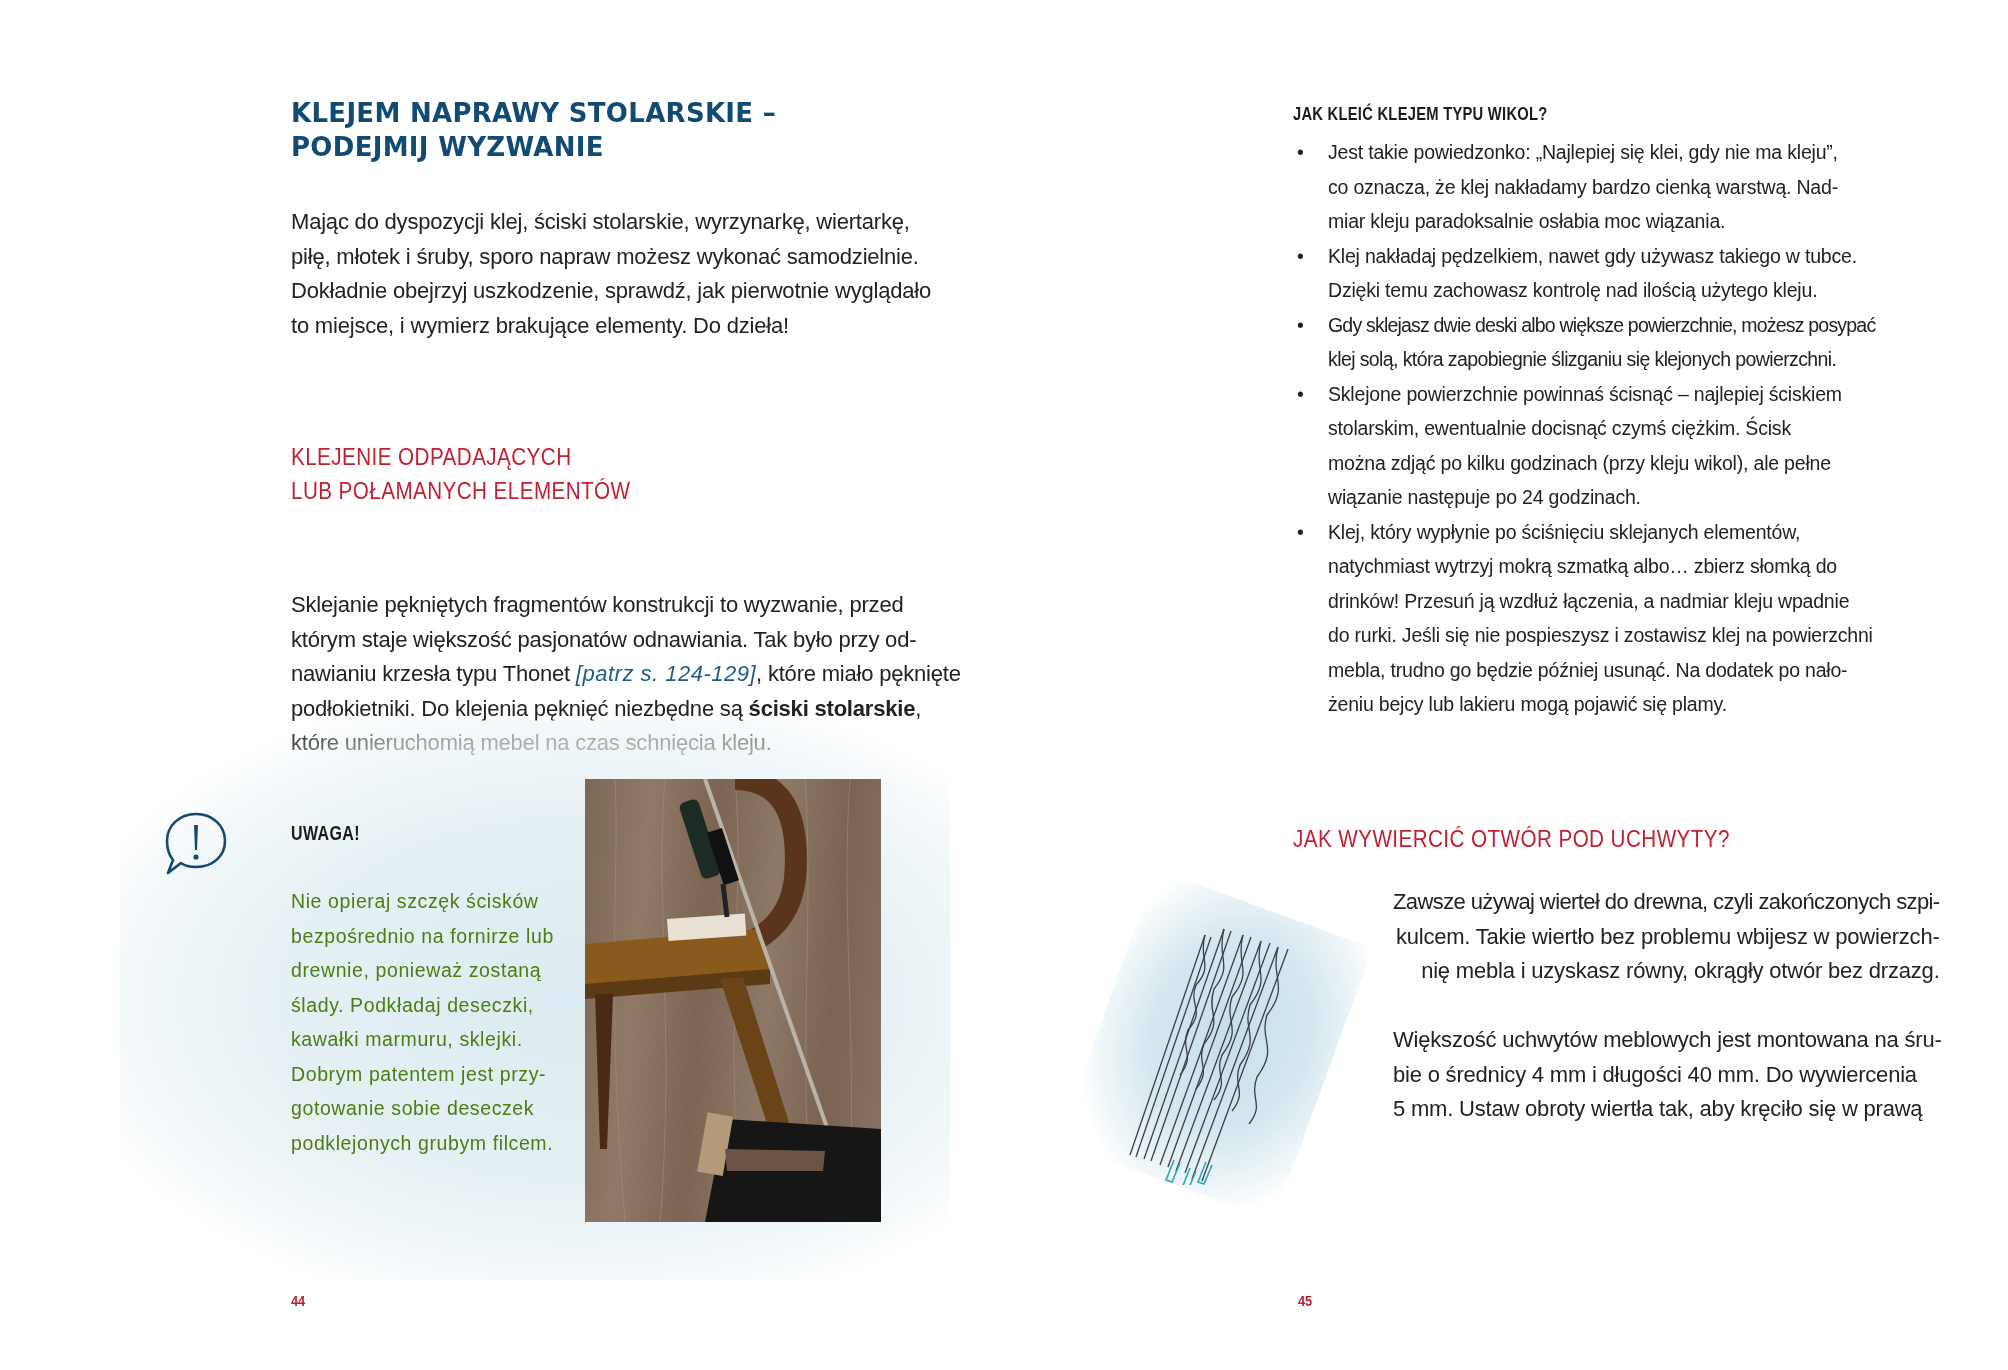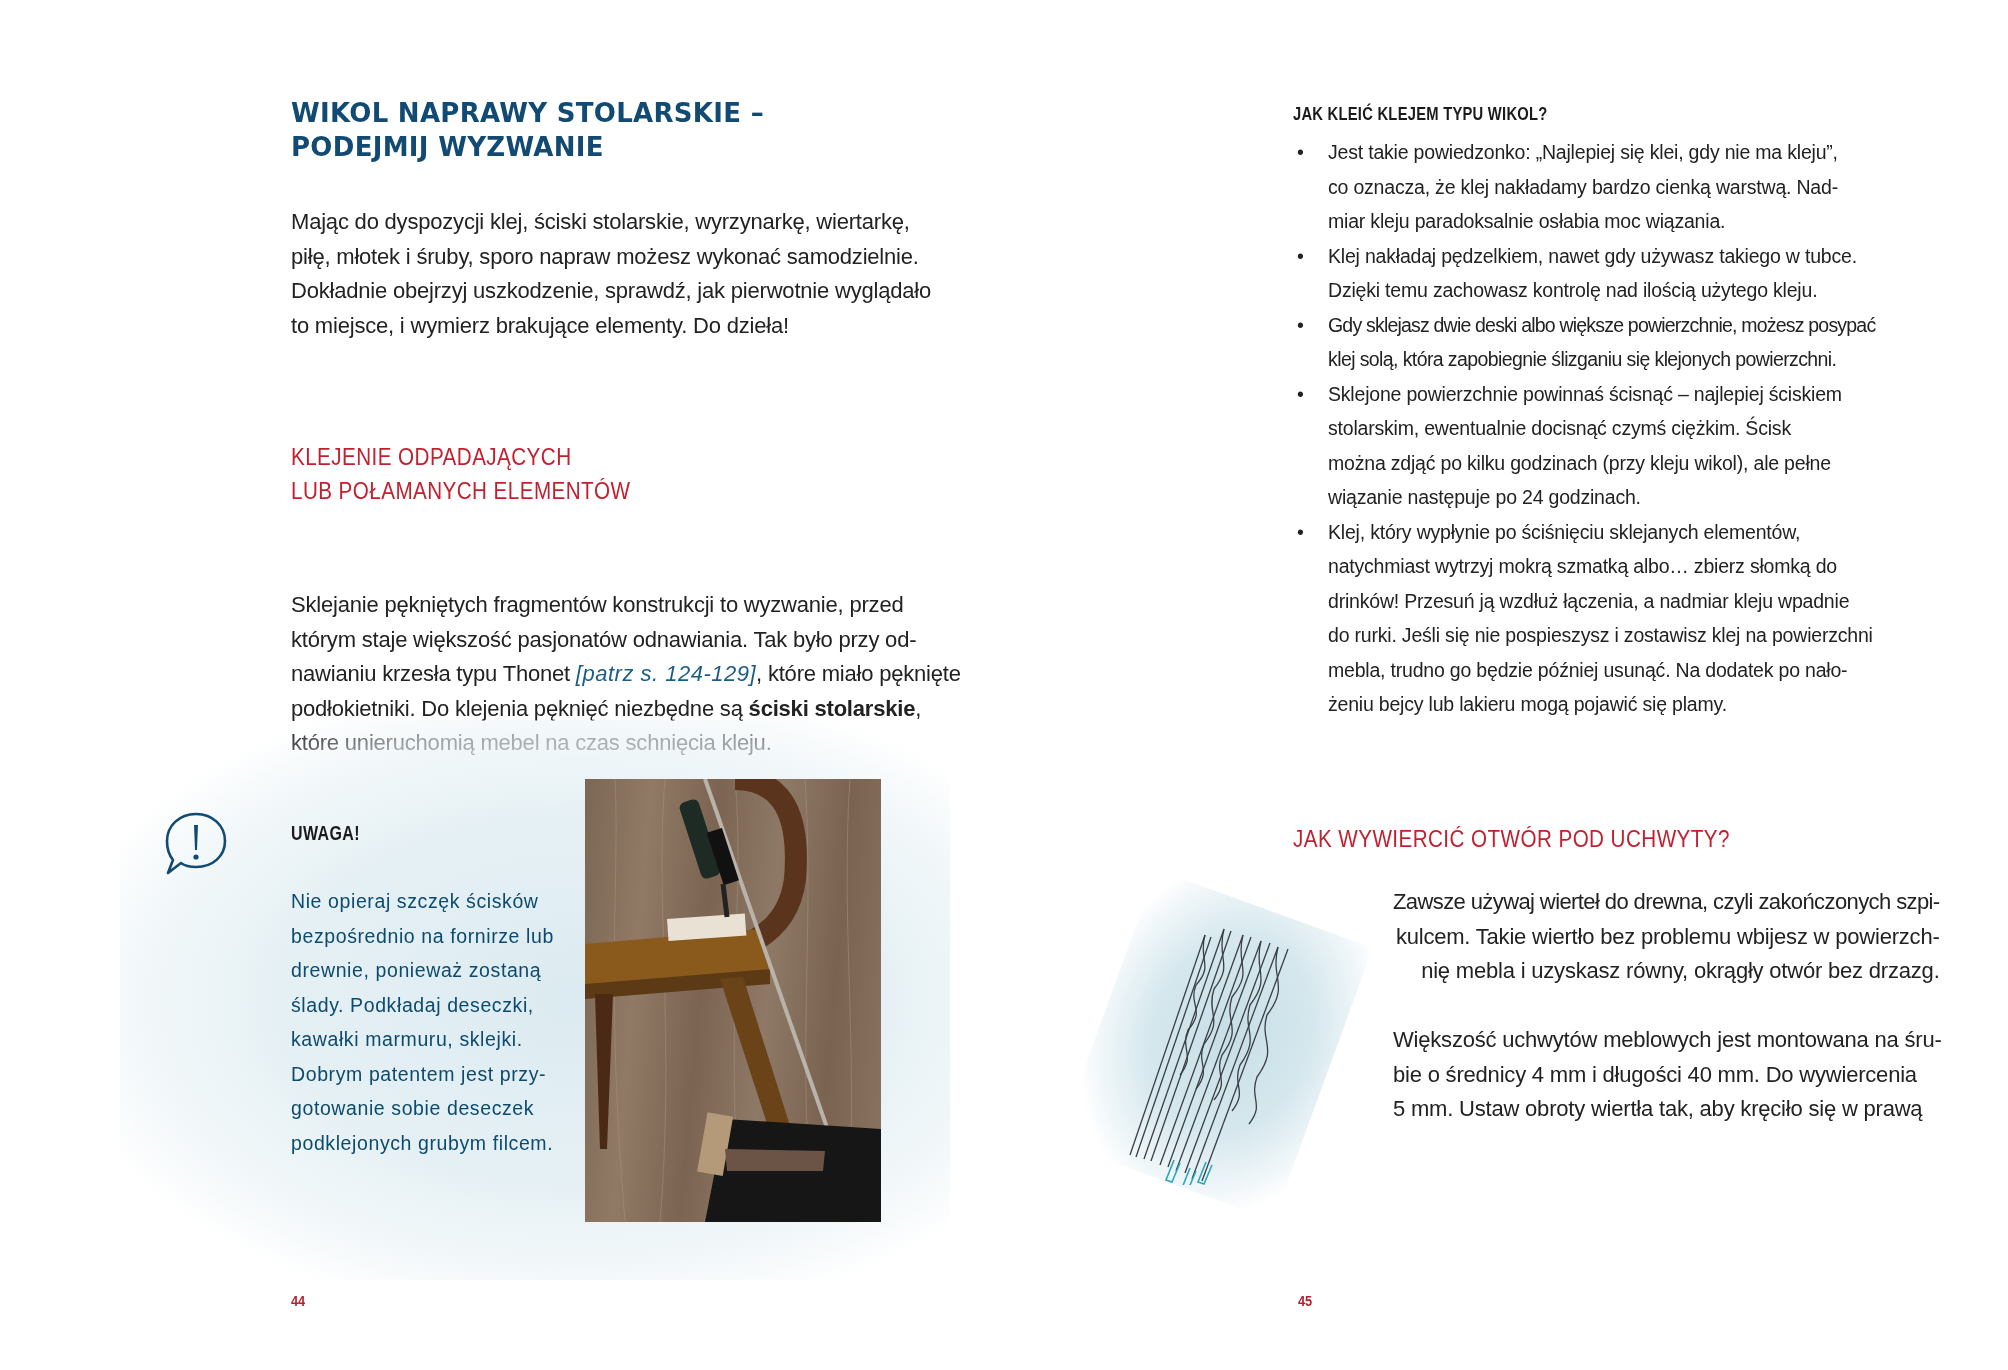--- a/index.html
+++ b/index.html
@@ -39,21 +39,21 @@
       background: radial-gradient(ellipse at 55% 50%, #dcebf1 0%, #e5f0f4 45%, rgba(236,244,247,0.6) 70%, rgba(255,255,255,0) 82%);
     }
     .alert-icon { position: absolute; left: 163px; top: 810px; width: 66px; height: 68px; }
     .uwaga {
       position: absolute; left: 291px; top: 822px;
       font-family: "Liberation Sans", sans-serif; font-weight: bold; font-size: 20px;
       color: #1b1b1b; transform: scaleX(0.8); transform-origin: left top; letter-spacing: 0.5px;
     }
     .note-text {
       position: absolute; left: 291px; top: 884px; width: 270px;
-      font-size: 19.5px; line-height: 34.5px; color: #0c4a6e; text-align: justify; letter-spacing: 0.6px;
+      font-size: 19.5px; line-height: 34.5px; color: #4d7c0f; text-align: justify; letter-spacing: 0.6px;
     }
     .photo {
       position: absolute; left: 585px; top: 779px; width: 296px; height: 443px; overflow: hidden;
       background: linear-gradient(95deg, #7c6754 0%, #907a66 20%, #7b6552 40%, #8e7966 60%, #7a6451 80%, #8a7461 100%);
     }
     .page-num {
       position: absolute; top: 1292px; font-size: 15px; font-weight: bold; color: #b3232f;
       font-family: "Liberation Sans", sans-serif; transform: scaleX(0.85); transform-origin: left top;
     }
 
@@ -66,21 +66,21 @@
       background: radial-gradient(ellipse at 55% 45%, #c7dee7 0%, #d6e8ee 45%, rgba(225,238,243,0.5) 70%, rgba(255,255,255,0) 82%);
       transform: rotate(20deg);
     }
     .drills { position: absolute; left: 1110px; top: 905px; width: 210px; height: 280px; }
   </style>
 </head>
 <body>
 
 <div class="page left">
   <div class="h-blue">
-    <div>WIKOL NAPRAWY STOLARSKIE –</div>
+    <div>KLEJEM NAPRAWY STOLARSKIE –</div>
     <div>PODEJMIJ WYZWANIE</div>
   </div>
 
   <div class="body-text" style="left:291px; top:205px;">
     <div>Mając do dyspozycji klej, ściski stolarskie, wyrzynarkę, wiertarkę,</div>
     <div>piłę, młotek i śruby, sporo napraw możesz wykonać samodzielnie.</div>
     <div>Dokładnie obejrzyj uszkodzenie, sprawdź, jak pierwotnie wyglądało</div>
     <div>to miejsce, i wymierz brakujące elementy. Do dzieła!</div>
   </div>
 

